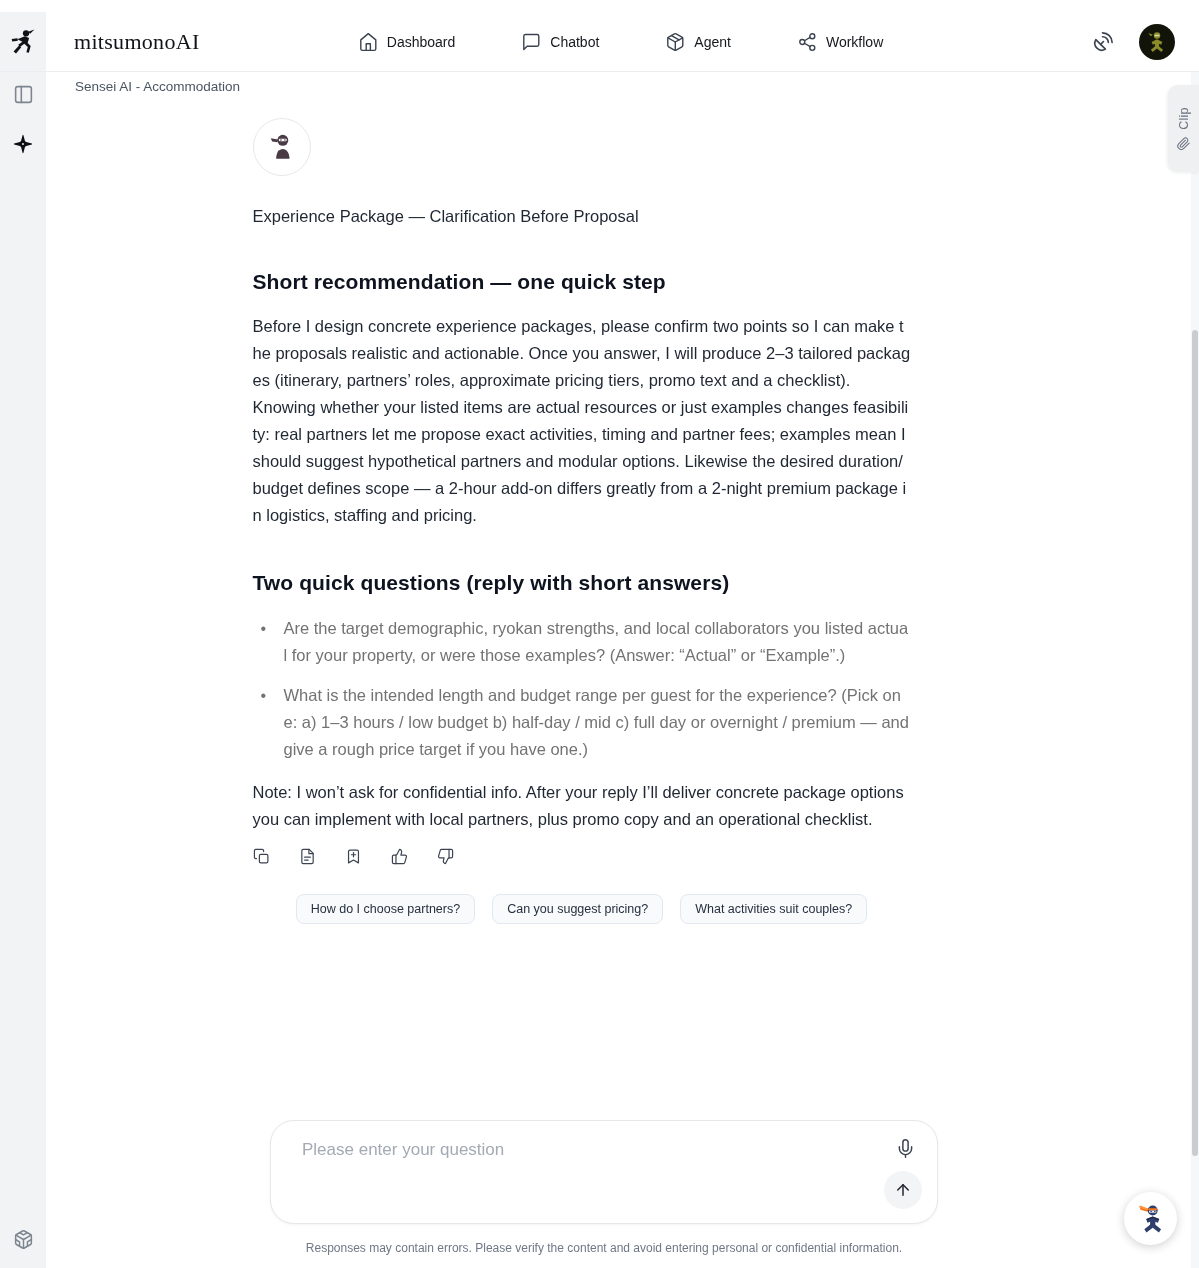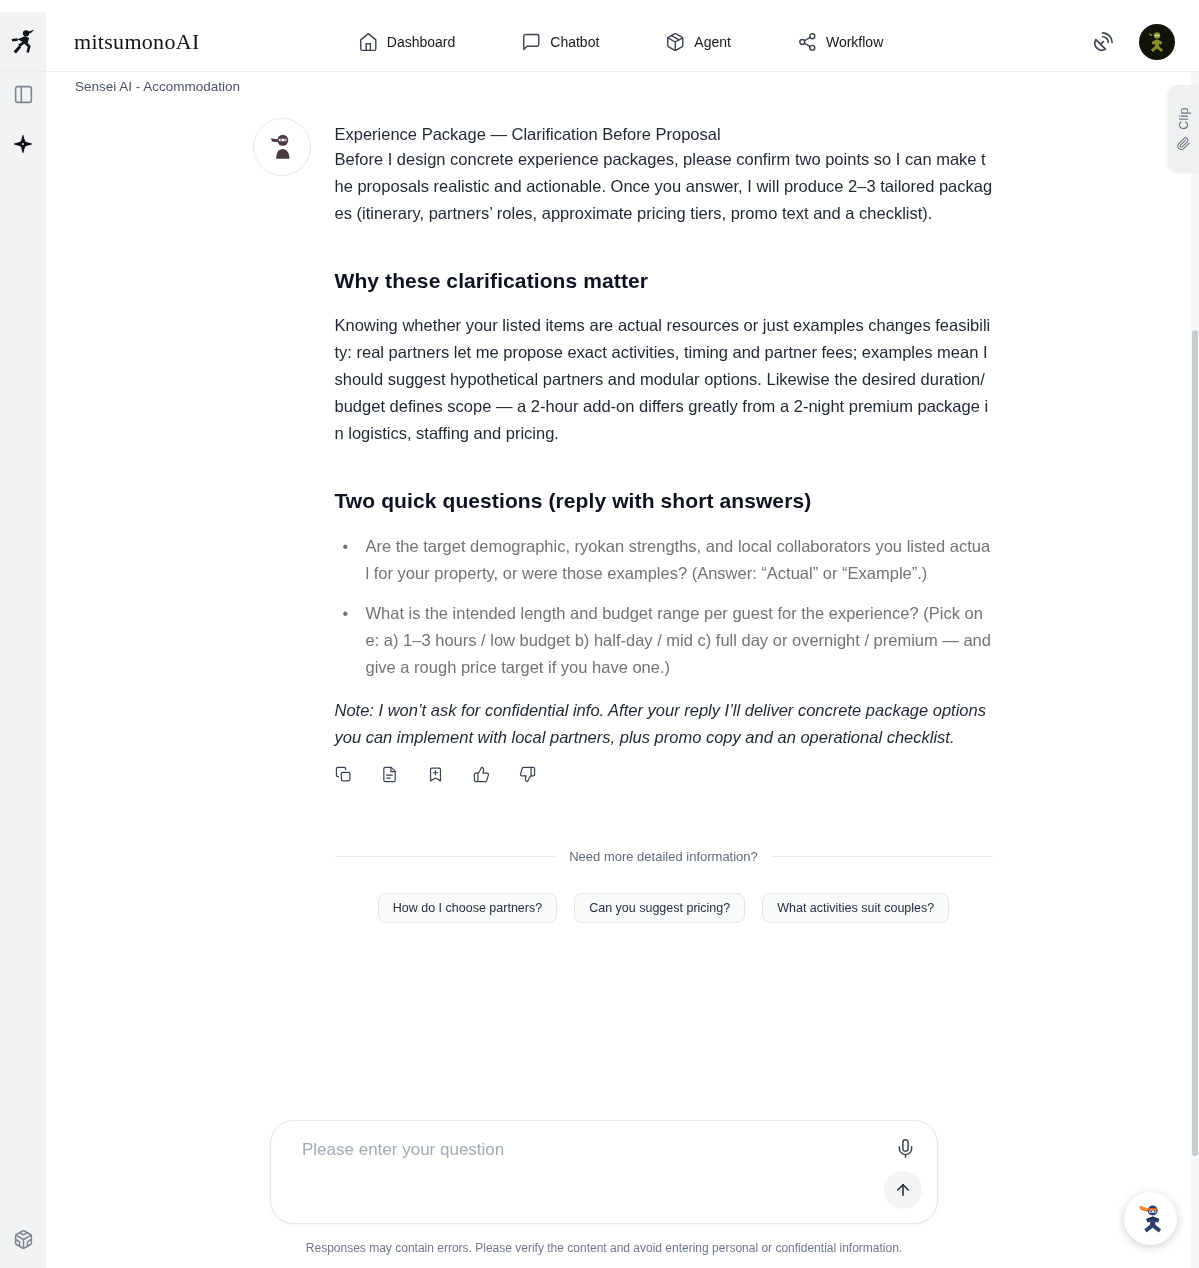--- a/index.html
+++ b/index.html
@@ -36,36 +36,36 @@
     background:#f2f3f5; display:flex; flex-direction:column; align-items:center;
     padding:24px 0 18px; z-index:10;
   }
   .rail .spacer { flex:1; }
   .rail-btn { margin-bottom:28px; cursor:pointer; }
 
   
   .main { position:absolute; top:60px; left:46px; right:0; bottom:0; background:#fff; }
   .breadcrumb { padding:19px 0 0 29px; font-size:13.5px; color:#4b5563; }
 
-  .chat-wrap { width:740px; margin:24px auto 0; display:flex; align-items:flex-start; gap:24px; }
+  .chat-wrap { width:740px; margin:24px auto 0; display:flex; align-items:flex-start; gap:24px;flex-direction:column; }
   .assistant-avatar {
     width:58px; height:58px; border-radius:50%; border:1px solid #e7e8ea;
     background:#fff; flex:none; display:flex; align-items:center; justify-content:center;
   }
   .msg-content { width:658px; }
   .msg-title { font-size:16.5px; color:#1f2733; margin-top:4px; line-height:24px; }
   .msg-content h2 { font-size:21px; font-weight:700; color:#0e1320; margin:42px 0 19px; letter-spacing:.1px; }
   .msg-content p { font-size:16.5px; line-height:27px; color:#1f2733; word-break:break-all; }
   .msg-list { list-style:none; margin:20px 0 4px; }
   .msg-list li {
     position:relative; padding-left:31px; font-size:16.5px; line-height:27px;
     color:#737373; margin-bottom:13px; word-break:break-all;
   }
   .msg-list li::before { content:"•"; position:absolute; left:8px; top:0; font-size:16px; }
-  .note { margin-top:16px;font-style:italic; }
+  .note { margin-top:16px; }
 
   .action-row { display:flex; gap:29px; margin-top:15px; align-items:center; }
   .action-row svg { width:17px; height:17px; cursor:pointer; }
 
   .divider-row { display:flex; align-items:center; gap:14px; margin-top:66px; }
   .divider-row .line { flex:1; height:1px; background:#e3e6ea; }
   .divider-row .divider-label { font-size:13px; color:#5f6b7a; white-space:nowrap; }
 
   .suggestions { display:flex; justify-content:center; gap:17px; margin-top:29px; }
   .sugg-btn {
@@ -237,23 +237,23 @@
         </g>
         <rect x="9.6" y="5.9" width="6" height="1.7" rx=".8" fill="#fff"></rect>
         <circle cx="11.2" cy="6.8" r=".55" fill="#2a2028"></circle>
         <circle cx="14.2" cy="6.8" r=".55" fill="#2a2028"></circle>
       </svg>
     </div>
 
     <div class="msg-content">
       <div class="msg-title">Experience Package — Clarification Before Proposal</div>
 
+      <h2>Short recommendation — one quick step</h2>
       <p>Before I design concrete experience packages, please confirm two points so I can make the proposals realistic and actionable. Once you answer, I will produce 2–3 tailored packages (itinerary, partners’ roles, approximate pricing tiers, promo text and a checklist).</p>
 
-      <h2>Why these clarifications matter</h2>
       <p>Knowing whether your listed items are actual resources or just examples changes feasibility: real partners let me propose exact activities, timing and partner fees; examples mean I should suggest hypothetical partners and modular options. Likewise the desired duration/budget defines scope — a 2-hour add-on differs greatly from a 2-night premium package in logistics, staffing and pricing.</p>
 
       <h2>Two quick questions (reply with short answers)</h2>
       <ul class="msg-list">
         <li>Are the target demographic, ryokan strengths, and local collaborators you listed actual for your property, or were those examples? (Answer: “Actual” or “Example”.)</li>
         <li>What is the intended length and budget range per guest for the experience? (Pick one: a) 1–3 hours / low budget b) half-day / mid c) full day or overnight / premium — and give a rough price target if you have one.)</li>
       </ul>
 
       <p class="note">Note: I won’t ask for confidential info. After your reply I’ll deliver concrete package options you can implement with local partners, plus promo copy and an operational checklist.</p>
 
@@ -276,25 +276,20 @@
         <svg viewBox="0 0 24 24" class="stroke-ic">
           <path d="M7 10v12"></path>
           <path d="M15 5.88 14 10h5.83a2 2 0 0 1 1.92 2.56l-2.33 8A2 2 0 0 1 17.5 22H4a2 2 0 0 1-2-2v-8a2 2 0 0 1 2-2h2.76a2 2 0 0 0 1.79-1.11L12 2a3.13 3.13 0 0 1 3 3.88Z"></path>
         </svg>
         <svg viewBox="0 0 24 24" class="stroke-ic">
           <path d="M17 14V2"></path>
           <path d="M9 18.12 10 14H4.17a2 2 0 0 1-1.92-2.56l2.33-8A2 2 0 0 1 6.5 2H20a2 2 0 0 1 2 2v8a2 2 0 0 1-2 2h-2.76a2 2 0 0 0-1.79 1.11L12 22a3.13 3.13 0 0 1-3-3.88Z"></path>
         </svg>
       </div>
 
-      <div class="divider-row">
-        <div class="line"></div>
-        <span class="divider-label">Need more detailed information?</span>
-        <div class="line"></div>
-      </div>
 
       <div class="suggestions">
         <button class="sugg-btn">How do I choose partners?</button>
         <button class="sugg-btn">Can you suggest pricing?</button>
         <button class="sugg-btn">What activities suit couples?</button>
       </div>
     </div>
   </div>
 </div>
 

